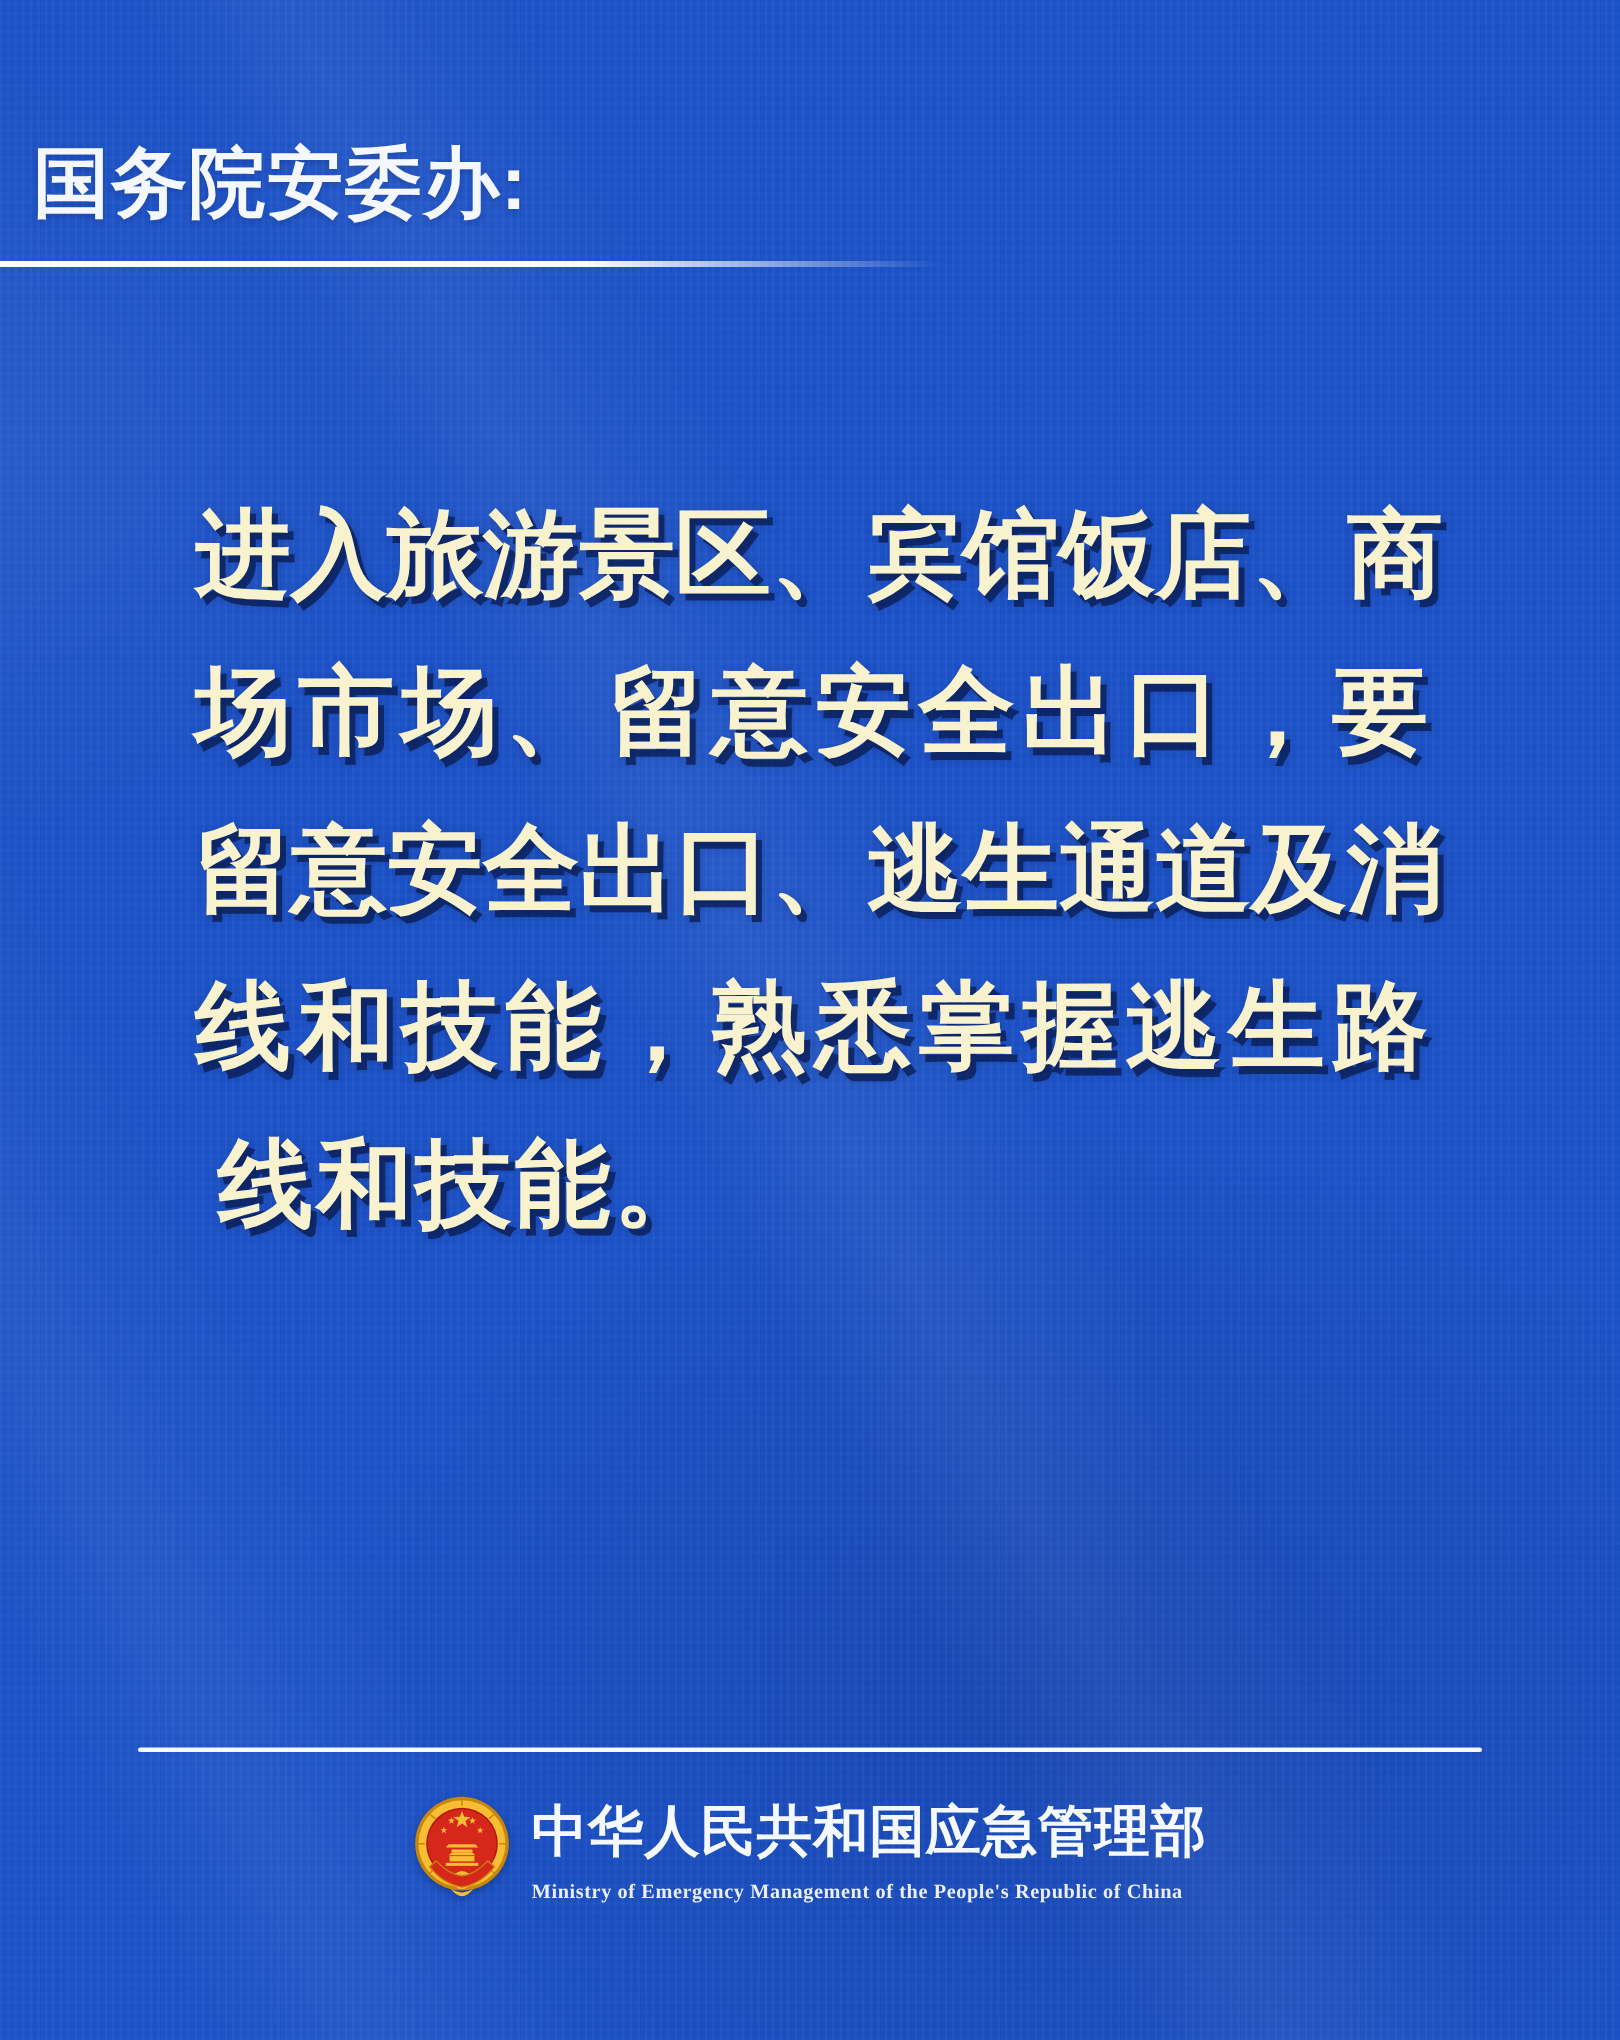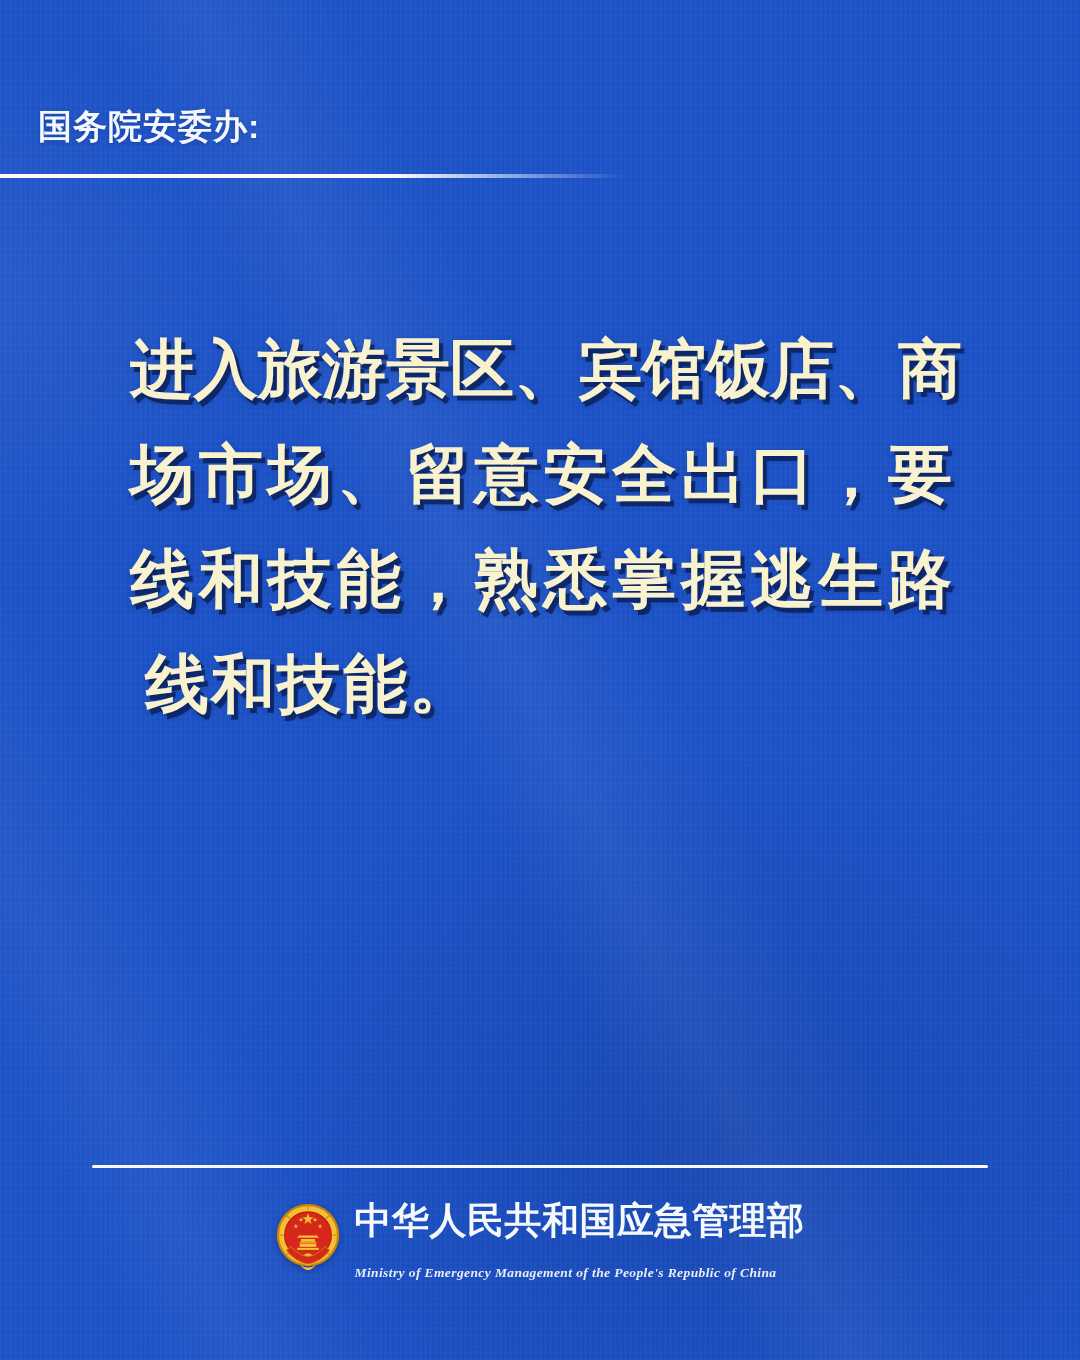--- a/index.html
+++ b/index.html
@@ -33,22 +33,22 @@
         transparent 3px 5px),
       repeating-linear-gradient(0deg,
         rgba(255, 255, 255, 0.014) 0 2px,
         transparent 2px 6px);
   }
 
   .issuer-title {
     position: absolute;
     left: 22px;
     top: 88px;
-    margin: 16px;
-    font-size: 34px;
+    margin: 0;
+    font-size: 51px;
     font-weight: 900;
     letter-spacing: 1px;
     color: var(--header-text, #f4f7fc);
     text-shadow: 0 2px 5px rgba(4, 20, 80, 0.25);
   }
   .top-divider {
     position: absolute;
     left: 0;
     top: 174px;
     width: 625px;
@@ -94,61 +94,61 @@
     border-radius: 2px;
     background: #f6f9ff;
   }
   .brand-row {
     position: absolute;
     left: 0;
     right: 0;
     top: 1196px;
     display: flex;
     justify-content: center;
-    align-items: flex-end;
+    align-items: flex-start;
     gap: 15px;
   }
   .emblem {
     width: 64px;
     height: 79px;
     flex: 0 0 auto;
     filter: drop-shadow(0 2px 3px rgba(4, 16, 60, 0.35));
   }
   .brand-text {
     display: flex;
     flex-direction: column;
   }
   .ministry-zh {
     font-size: 37px;
     font-weight: 900;
     letter-spacing: 0.5px;
     color: #f5f8fd;
   }
   .ministry-en {
-    margin-top: 19px;
+    margin-top: 7px;
     font-family: "Liberation Serif", serif;
     font-size: 13.5px;
     font-weight: 700;
     letter-spacing: 0.4px;
     color: #e9eef8;
-    font-style: italic;
   }
 </style>
 </head>
 <body>
 
 <div class="poster">
 
   <h1 class="issuer-title">国务院安委办:</h1>
 
   <div class="top-divider"></div>
 
   <main class="notice-body">
     <div class="body-line">进入旅游景区、宾馆饭店、商</div>
     <div class="body-line">场市场、留意安全出口，要</div>
+    <div class="body-line">留意安全出口、逃生通道及消</div>
     <div class="body-line">线和技能，熟悉掌握逃生路</div>
     <div class="body-line last">线和技能。</div>
   </main>
 
   <div class="footer-divider"></div>
 
   <footer class="brand-row">
 
     <svg class="emblem" viewBox="0 0 100 124" aria-hidden="true">
 

